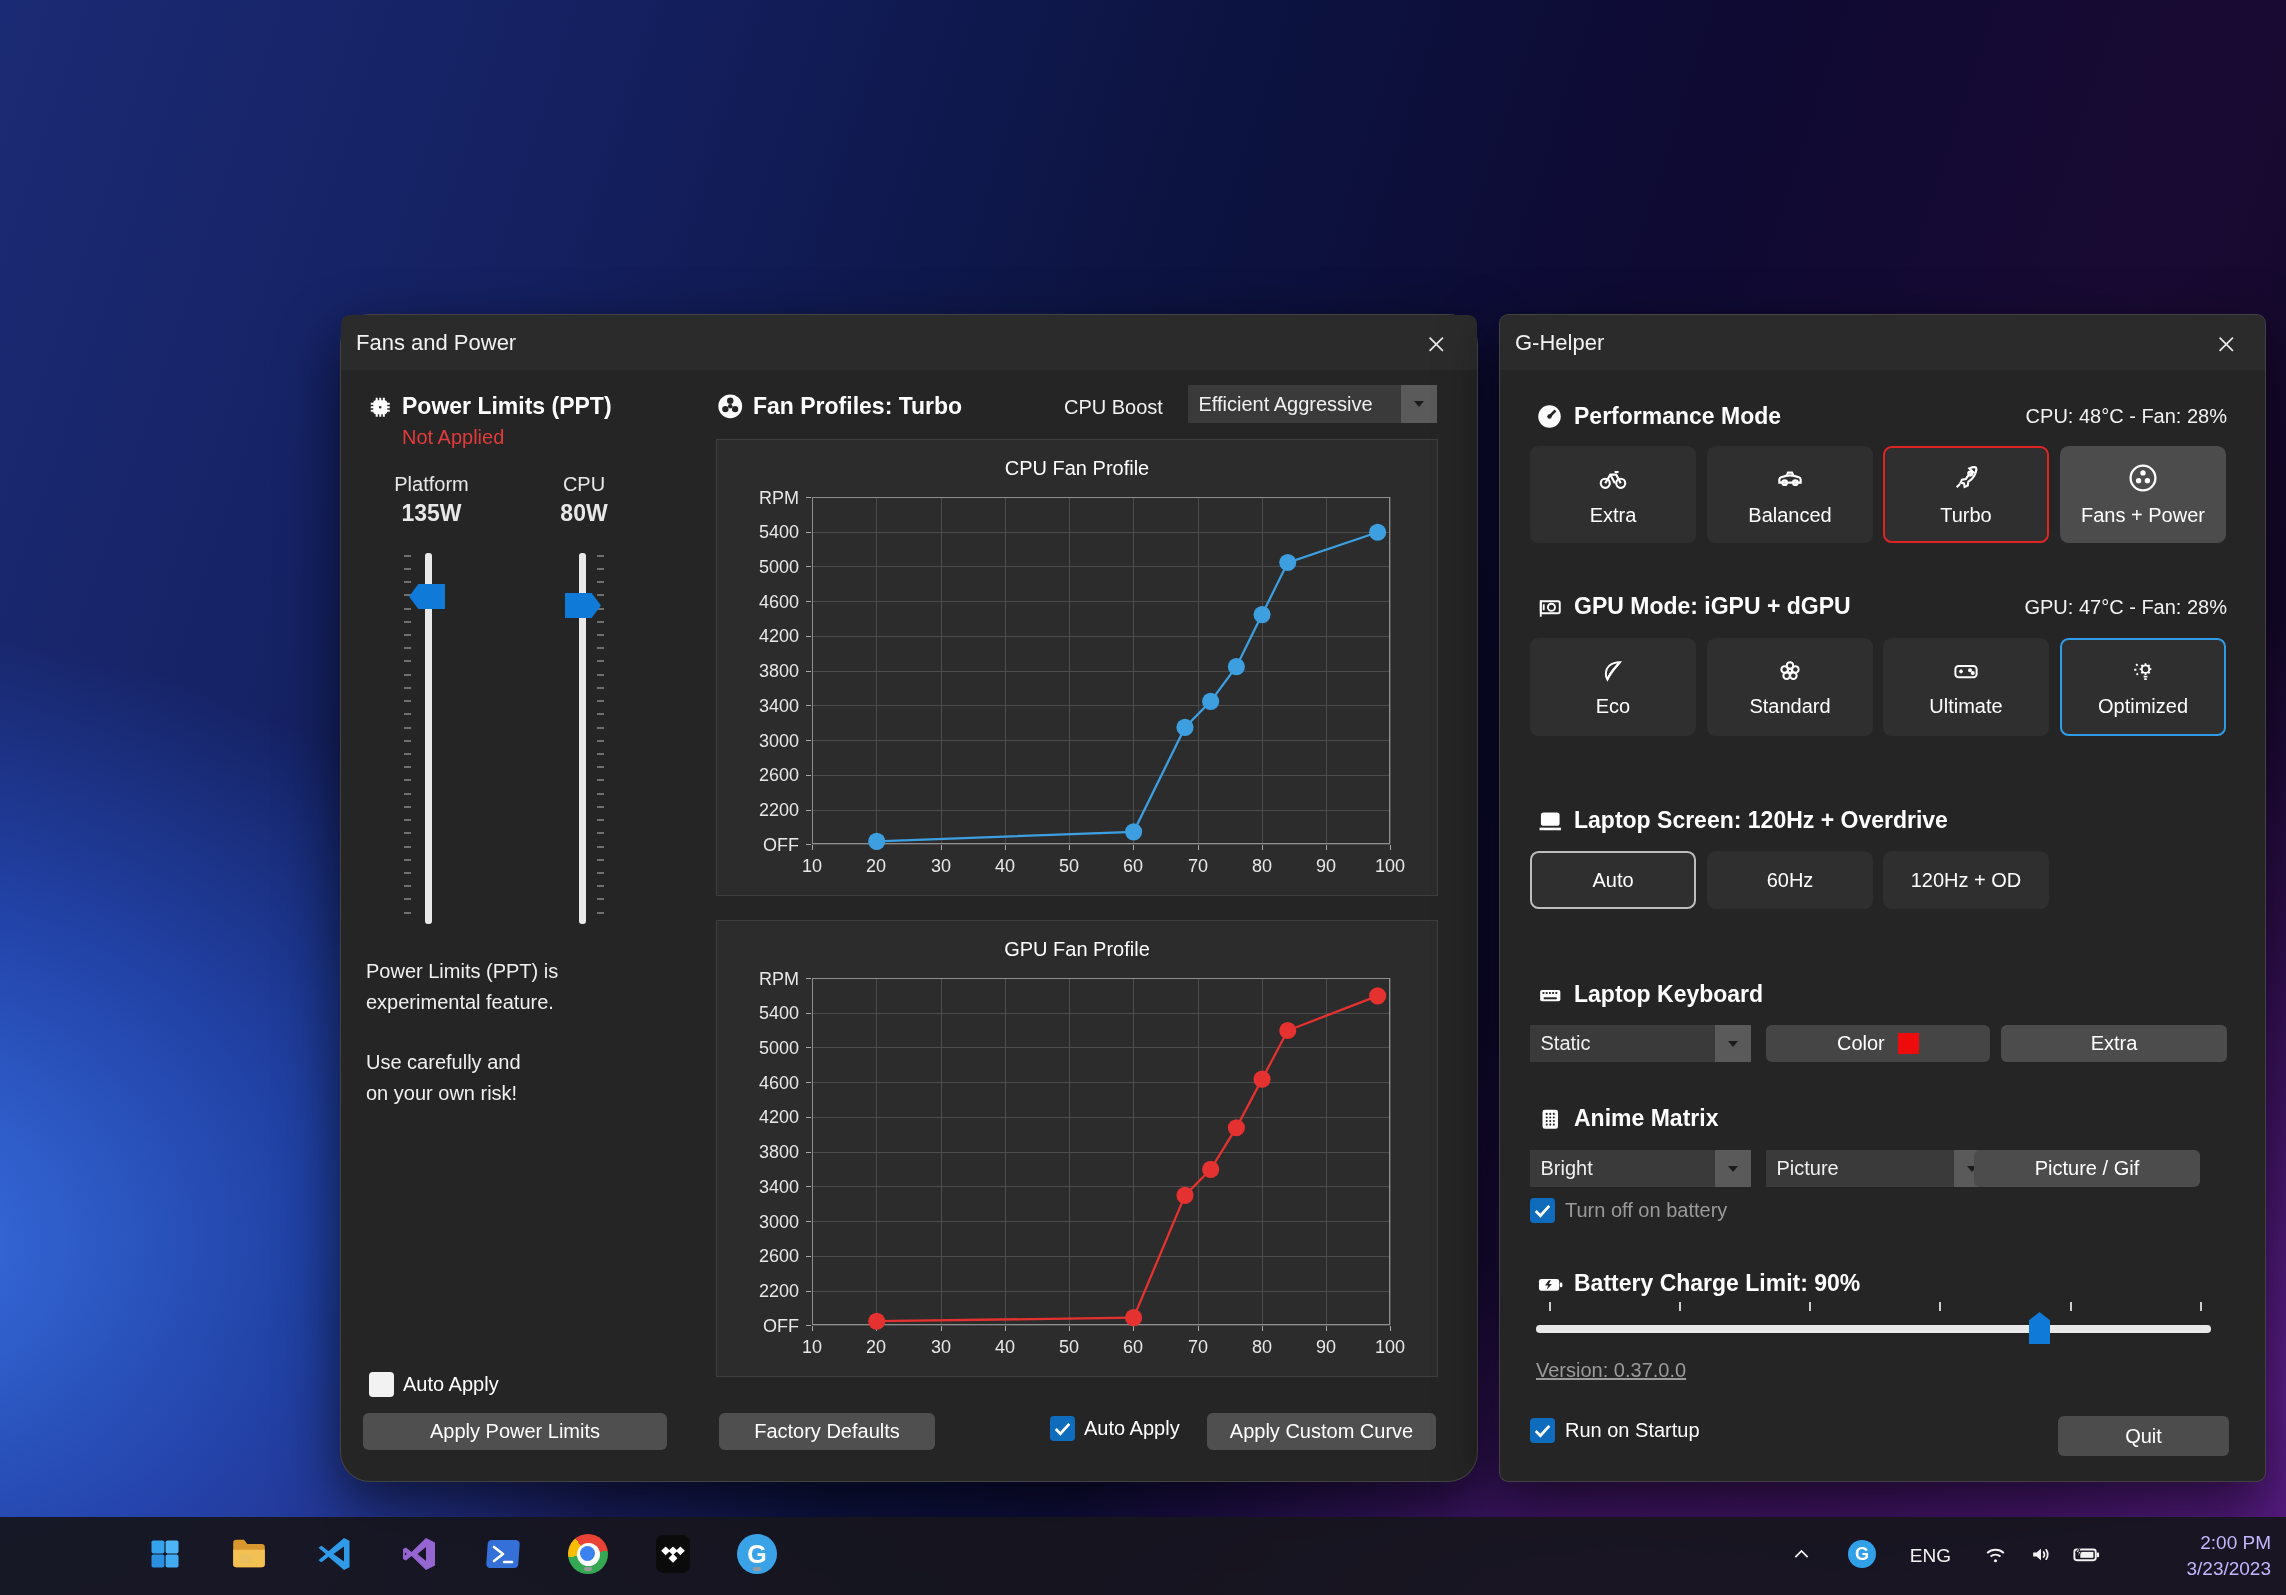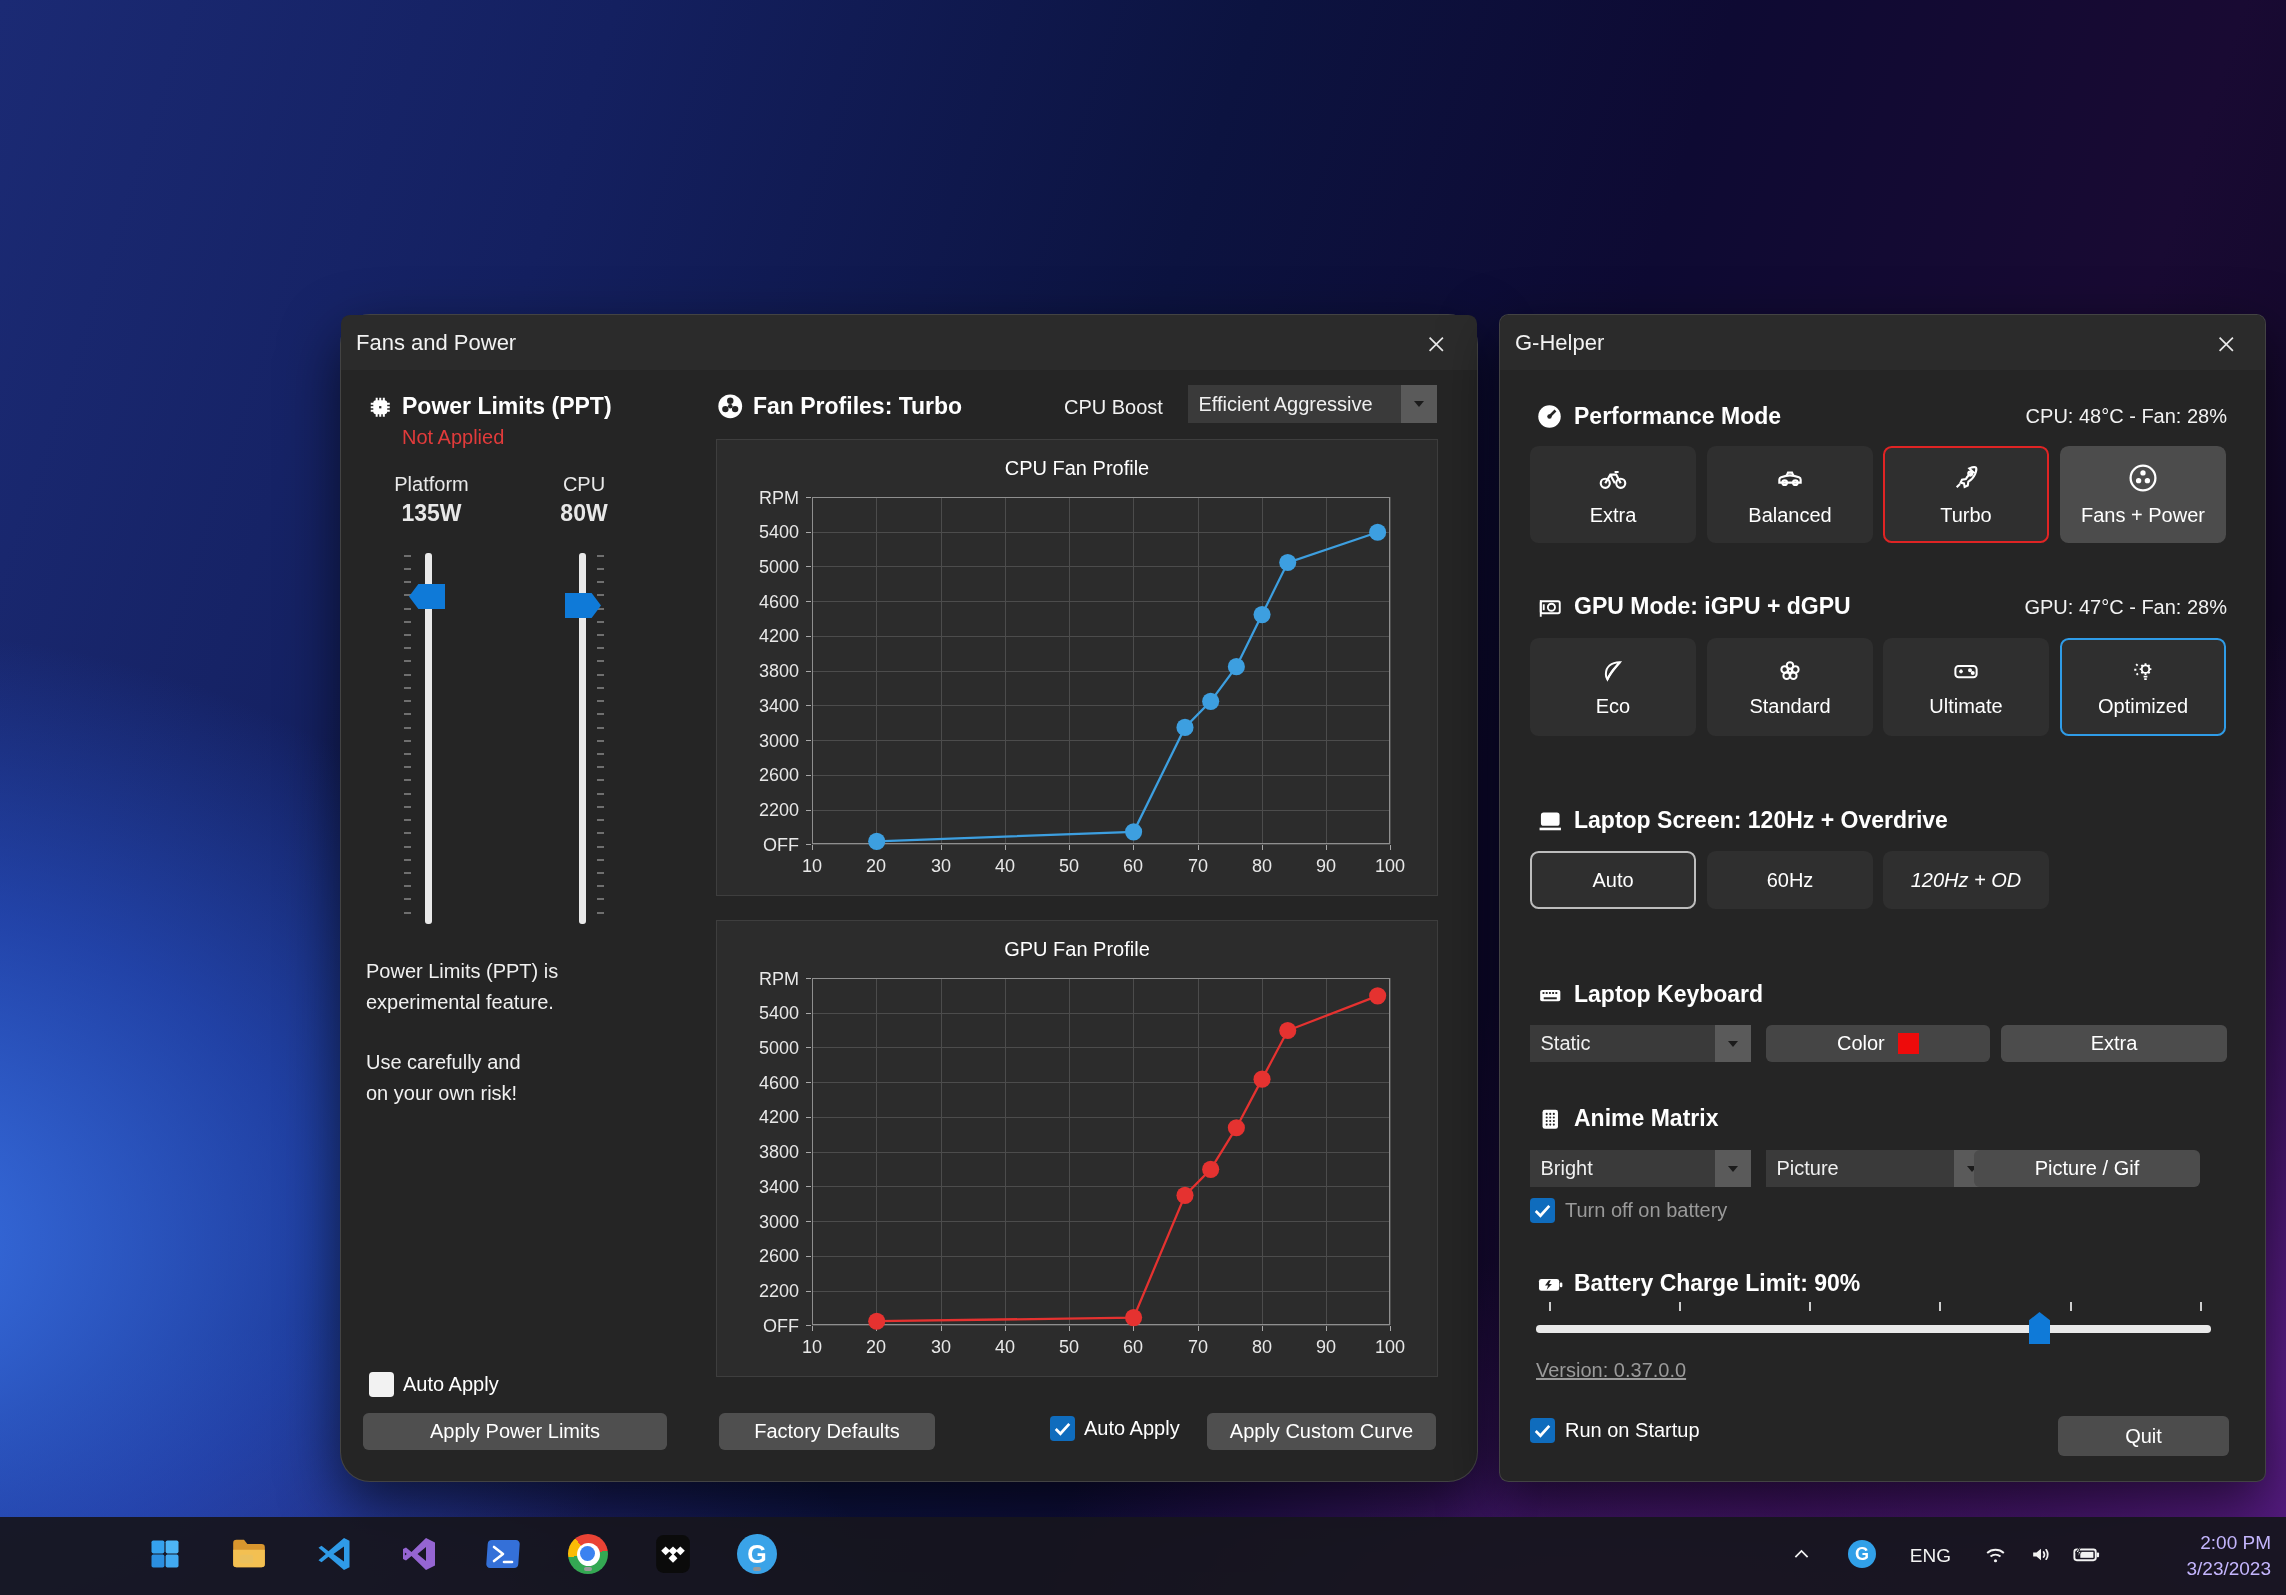--- a/index.html
+++ b/index.html
@@ -487,21 +487,21 @@
       </svg>
     </span>
     <span class="sec-title" style="left:74px; top:492px;">Laptop Screen: 120Hz + Overdrive</span>
 
     <div class="modebtn sel-gray" style="left:30px; top:536px; width:166px; height:58px;">
       <span>Auto</span>
     </div>
     <div class="modebtn" style="left:207px; top:536px; width:166px; height:58px;">
       <span>60Hz</span>
     </div>
-    <div class="modebtn" style="left:383px; top:536px; width:166px; height:58px;font-style:italic;">
+    <div class="modebtn" style="left:383px; top:536px; width:166px; height:58px;">
       <span>120Hz + OD</span>
     </div>
 
     <span class="icon" style="position:absolute; left:36px; top:666px;">
       <svg width="28.5" height="28.5" viewBox="0 0 24 24">
         <rect x="3.5" y="7.5" width="17" height="9.5" rx="1.6" fill="#fff"></rect>
         <g fill="#252525">
           <rect x="5.5" y="9.3" width="1.6" height="1.6"></rect>
             <rect x="8.2" y="9.3" width="1.6" height="1.6"></rect>
             <rect x="10.9" y="9.3" width="1.6" height="1.6"></rect>

